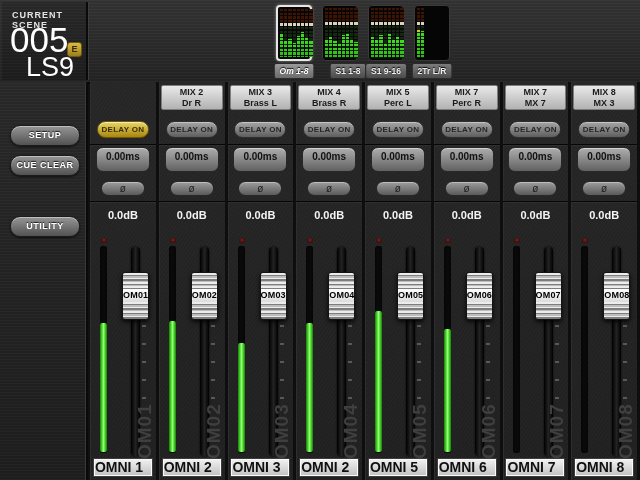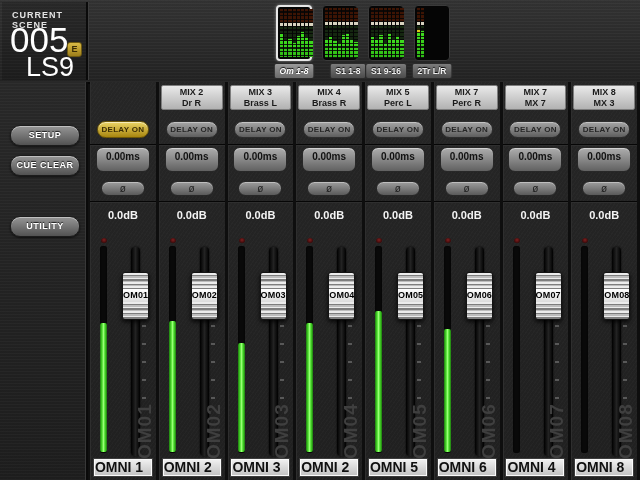--- a/index.html
+++ b/index.html
@@ -381,21 +381,21 @@
       <div class="tick" style="top: 261px;"></div>
       <div class="tick" style="top: 279px;"></div>
       <div class="tick" style="top: 297px;"></div>
       <div class="tick" style="top: 315px;"></div>
       <div class="cap">
         <div class="ridge"></div>
         <div class="caplabel">OM07</div>
         <div class="ridge b"></div>
       </div>
       <div class="vname">OM07</div>
-      <div class="port">OMNI 4</div>
+      <div class="port">OMNI 7</div>
     </div>
     <div class="strip" style="left: 481.25px;">
       <div class="chead">
         <div>MIX 8</div>
         <div>MX 3</div>
       </div>
       <div class="delay off">DELAY ON</div>
       <div class="sep s1"></div>
       <div class="msbtn">0.00ms</div>
       <div class="phbtn">ø</div>

